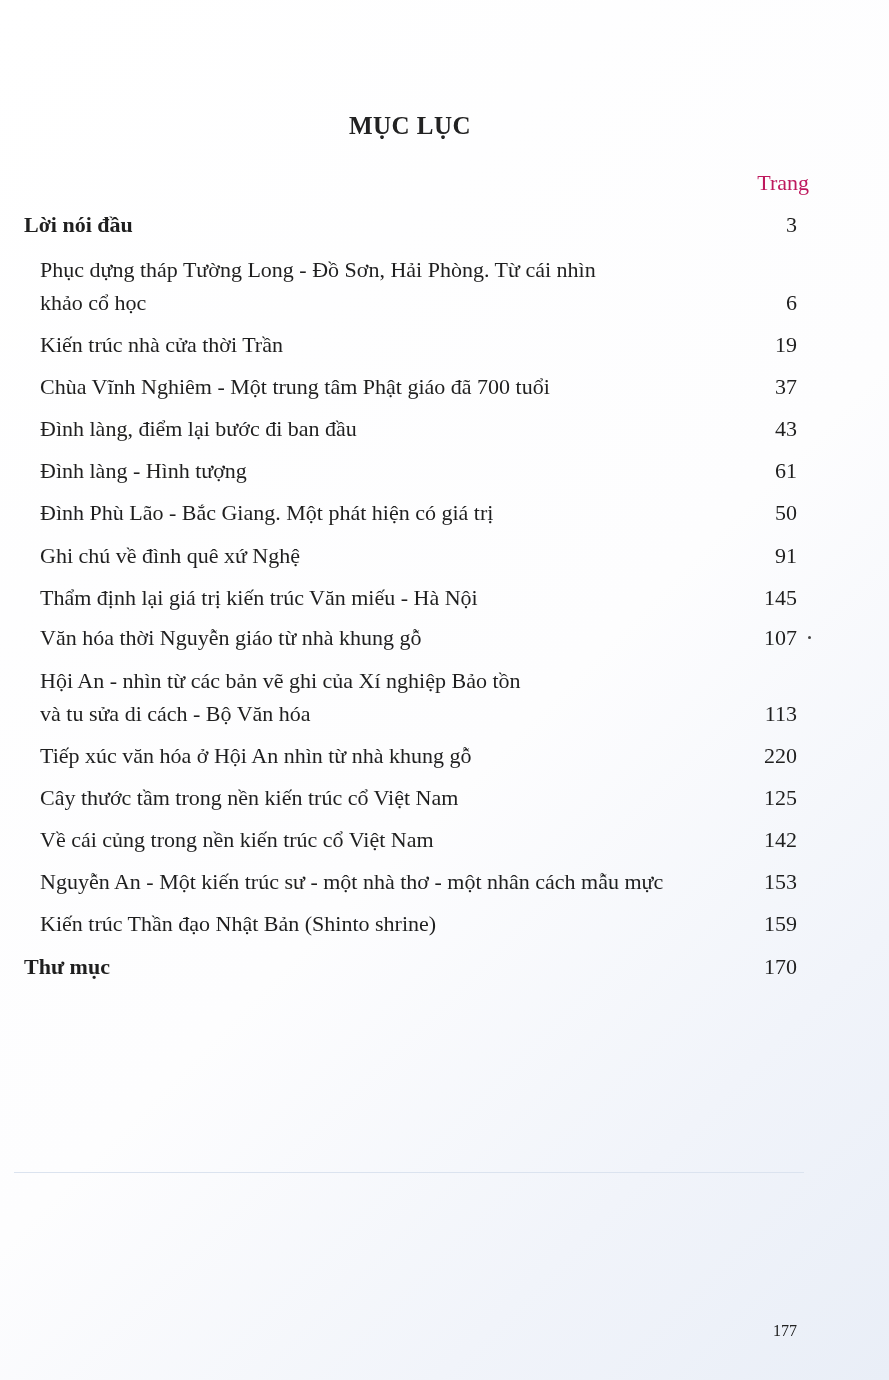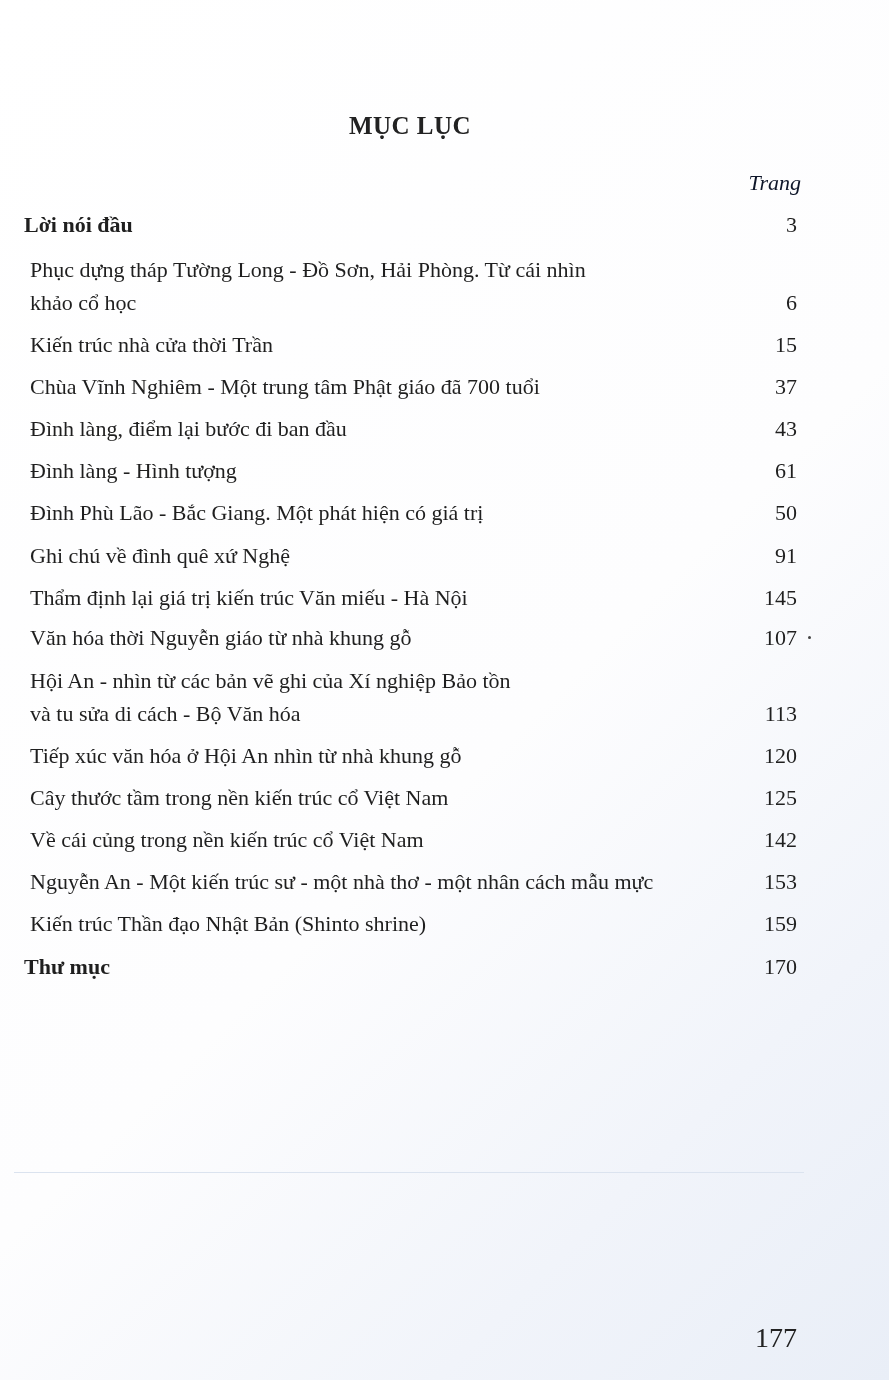--- a/index.html
+++ b/index.html
@@ -9,35 +9,35 @@
       font-family: "Liberation Serif", "DejaVu Serif", serif;
       color: #1f1f1f;
       position: relative;
     }
     .page { position: absolute; left: 0; top: 0; width: 889px; height: 1380px; }
     .title {
       position: absolute; top: 112px; left: 0; width: 820px; text-align: center;
       font-size: 25px; font-weight: bold; letter-spacing: 0.5px; color: #222;
     }
     .trang {
-      position: absolute; top: 170px; right: 88px;
-      font-size: 22px; font-style: italic; color: #0f172a;
+      position: absolute; top: 170px; right: 80px;
+      font-size: 22px; color: #be185d;
     }
     .row { position: absolute; left: 0; width: 889px; font-size: 22px; line-height: 34px; }
     .row .t { position: absolute; white-space: nowrap; }
     .row .p { position: absolute; right: 92px; text-align: right; }
     .row.bold .t, .row.bold .p.boldp { font-weight: bold; }
     .row.main .t { left: 24px; text-align: right; }
-    .row.sub .t { left: 30px; }
+    .row.sub .t { left: 40px; }
     .footer-line {
       position: absolute; top: 1172px; left: 14px; width: 790px; height: 1px;
       background: #dbe3ef;
     }
     .pagenum {
-      position: absolute; top: 1322px; right: 92px; font-size: 28px; color: #222;
+      position: absolute; top: 1322px; right: 92px; font-size: 16px; color: #222;
     }
     .dot { position: absolute; width: 3px; height: 3px; background: #444; border-radius: 50%; }
   </style>
 </head>
 <body>
 
 <div class="page">
   <div class="title">MỤC LỤC</div>
   <div class="trang">Trang</div>
 
@@ -50,21 +50,21 @@
     <div class="row sub" style="top:253px">
       <span class="t">Phục dựng tháp Tường Long - Đồ Sơn, Hải Phòng. Từ cái nhìn</span>
     </div>
     <div class="row sub" style="top:286px">
       <span class="t">khảo cổ học</span>
       <span class="p">6</span>
     </div>
 
     <div class="row sub" style="top:328px">
       <span class="t">Kiến trúc nhà cửa thời Trần</span>
-      <span class="p">15</span>
+      <span class="p">19</span>
     </div>
     <div class="row sub" style="top:370px">
       <span class="t">Chùa Vĩnh Nghiêm - Một trung tâm Phật giáo đã 700 tuổi</span>
       <span class="p">37</span>
     </div>
     <div class="row sub" style="top:412px">
       <span class="t">Đình làng, điểm lại bước đi ban đầu</span>
       <span class="p">43</span>
     </div>
     <div class="row sub" style="top:454px">
@@ -91,21 +91,21 @@
     <div class="row sub" style="top:664px">
       <span class="t">Hội An - nhìn từ các bản vẽ ghi của Xí nghiệp Bảo tồn</span>
     </div>
     <div class="row sub" style="top:697px">
       <span class="t">và tu sửa di cách - Bộ Văn hóa</span>
       <span class="p">113</span>
     </div>
 
     <div class="row sub" style="top:739px">
       <span class="t">Tiếp xúc văn hóa ở Hội An nhìn từ nhà khung gỗ</span>
-      <span class="p">120</span>
+      <span class="p">220</span>
     </div>
     <div class="row sub" style="top:781px">
       <span class="t">Cây thước tầm trong nền kiến trúc cổ Việt Nam</span>
       <span class="p">125</span>
     </div>
     <div class="row sub" style="top:823px">
       <span class="t">Về cái củng trong nền kiến trúc cổ Việt Nam</span>
       <span class="p">142</span>
     </div>
     <div class="row sub" style="top:865px">

